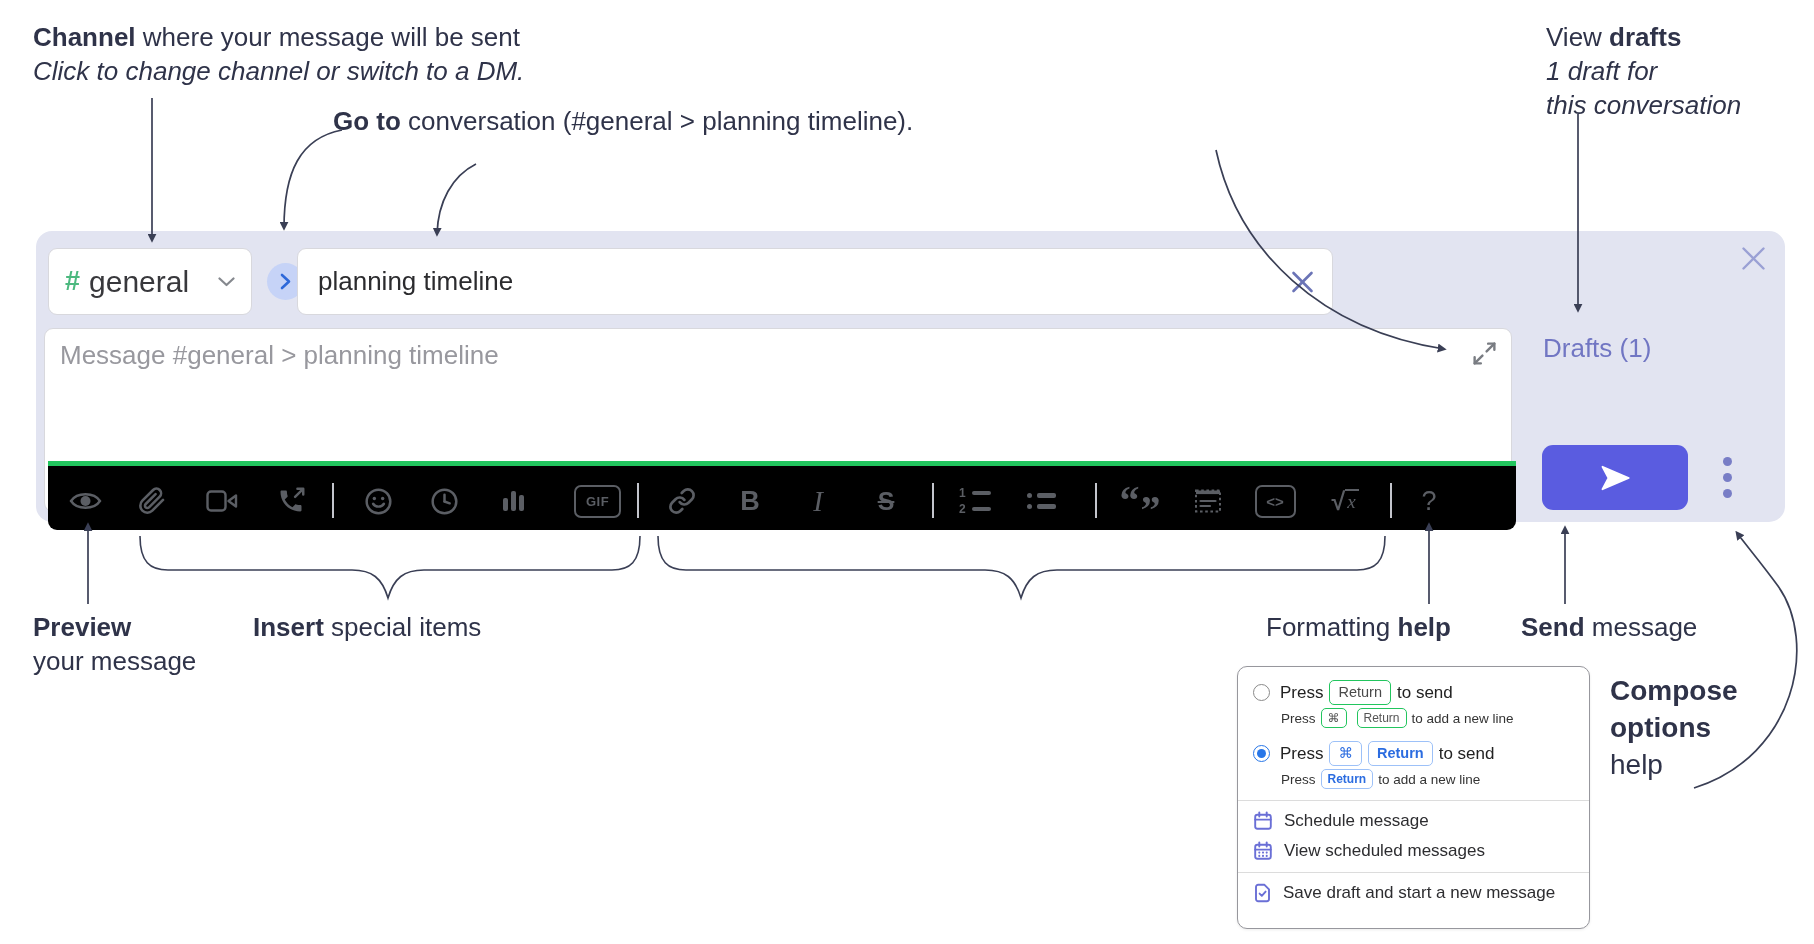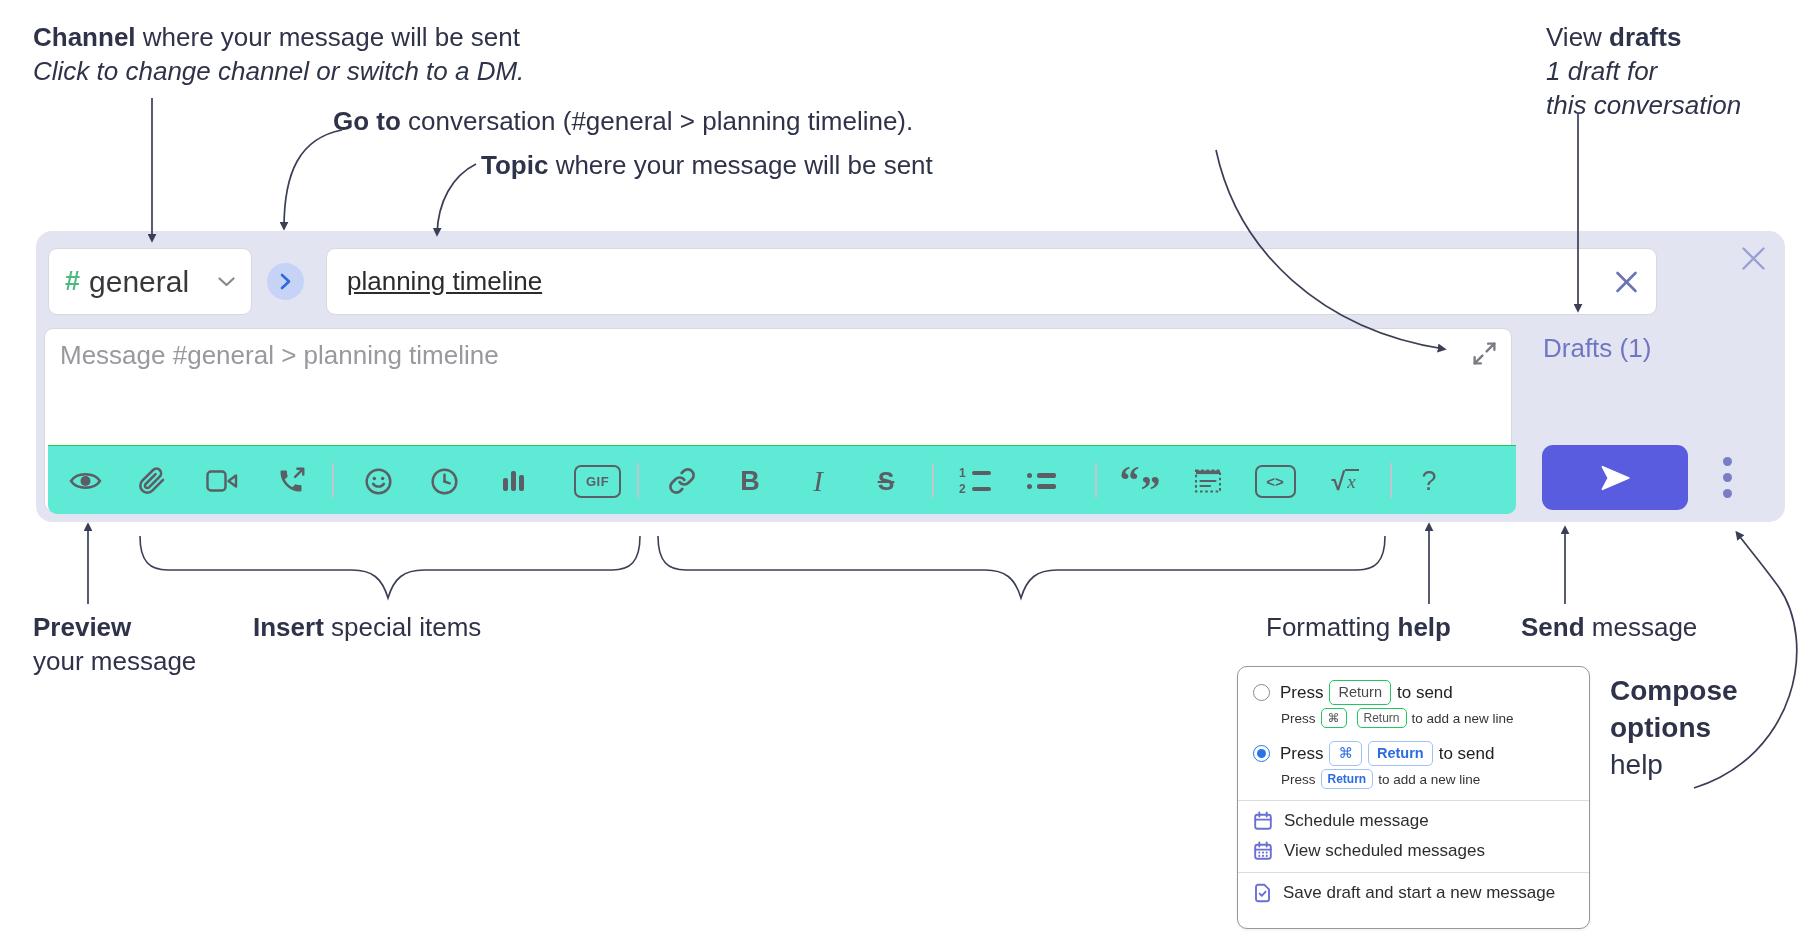--- a/index.html
+++ b/index.html
@@ -15,28 +15,28 @@
   
   .compose-outer { position:absolute; left:36px; top:231px; width:1749px; height:291px;
                    background:#e2e4f1; border-radius:16px; }
   .white-box { background:#ffffff; border:1px solid #d8d8dd; }
   .channel-btn { position:absolute; left:48px; top:248px; width:204px; height:67px;
                  border-radius:9px; display:flex; align-items:center; padding:0 16px; cursor:pointer; }
   .hash { color:#4cb97f; font-weight:700; font-size:27px; margin-right:9px; }
   .channel-name { font-size:30px; color:#38383c; flex:1; }
   .goto-circle { position:absolute; left:267px; top:263px; width:37px; height:37px; border-radius:50%;
                  background:#c6d3f7; display:flex; align-items:center; justify-content:center; cursor:pointer; }
-  .topic-input { position:absolute; left:326px; top:248px; width:1331px; height:67px;
-                 border-radius:9px; display:flex; align-items:center; padding:0 20px; font-size:26px; color:#2b2b2e;text-decoration:underline; }
+  .topic-input { position:absolute; left:297px; top:248px; width:1036px; height:67px;
+                 border-radius:9px; display:flex; align-items:center; padding:0 20px; font-size:26px; color:#2b2b2e; }
   .topic-clear { position:absolute; right:18px; top:50%; transform:translateY(-50%); cursor:pointer; display:flex; }
   .message-box { position:absolute; left:44px; top:328px; width:1468px; height:184px; border-radius:9px; }
   .msg-placeholder { position:absolute; left:15px; top:11px; font-size:26px; color:#98989e; }
   .expand-btn { position:absolute; right:13px; top:11px; cursor:pointer; display:flex; }
-  .toolbar { position:absolute; left:48px; top:445px; width:1468px; height:69px;
-             background:#5eead4; border-top:1px solid #22c55e; border-radius:0 0 9px 9px; }
+  .toolbar { position:absolute; left:48px; top:461px; width:1468px; height:69px;
+             background:#000000; border-top:5px solid #22c55e; border-radius:0 0 9px 9px; }
   .tb-item { position:absolute; top:13px; width:44px; height:44px; display:flex;
              align-items:center; justify-content:center; color:#5b5e64; cursor:pointer; }
   .tb-div { position:absolute; top:17px; width:2px; height:35px; background:#c3c5cc; }
   .tb-text { font-size:27px; color:#5b5e64; }
   .gif-badge { border:2.4px solid #5b5e64; border-radius:7px; width:47px; height:33px;
                display:flex; align-items:center; justify-content:center;
                font-size:13px; font-weight:700; letter-spacing:.5px; color:#5b5e64; }
   .code-badge { border:2.4px solid #5b5e64; border-radius:7px; width:41px; height:33px;
                 display:flex; align-items:center; justify-content:center;
                 font-size:15px; font-weight:700; color:#5b5e64; }
@@ -90,23 +90,20 @@
 
   <div class="ann" style="left:33px; top:20px;">
     <div><b>Channel</b><span> where your message will be sent</span></div>
     <div class="it">Click to change channel or switch to a DM.</div>
   </div>
 
   <div class="ann" style="left:333px; top:104px;">
     <b>Go to</b><span> conversation (#general &gt; planning timeline).</span>
   </div>
 
-  <div class="ann" style="left:481px; top:148px;">
-    <b>Topic</b><span> where your message will be sent</span>
-  </div>
 
 
   <div class="ann" style="left:1546px; top:20px;">
     <div><span>View </span><b>drafts</b></div>
     <div class="it">1 draft for</div>
     <div class="it">this conversation</div>
   </div>
 
   <div class="compose-outer"></div>
 

